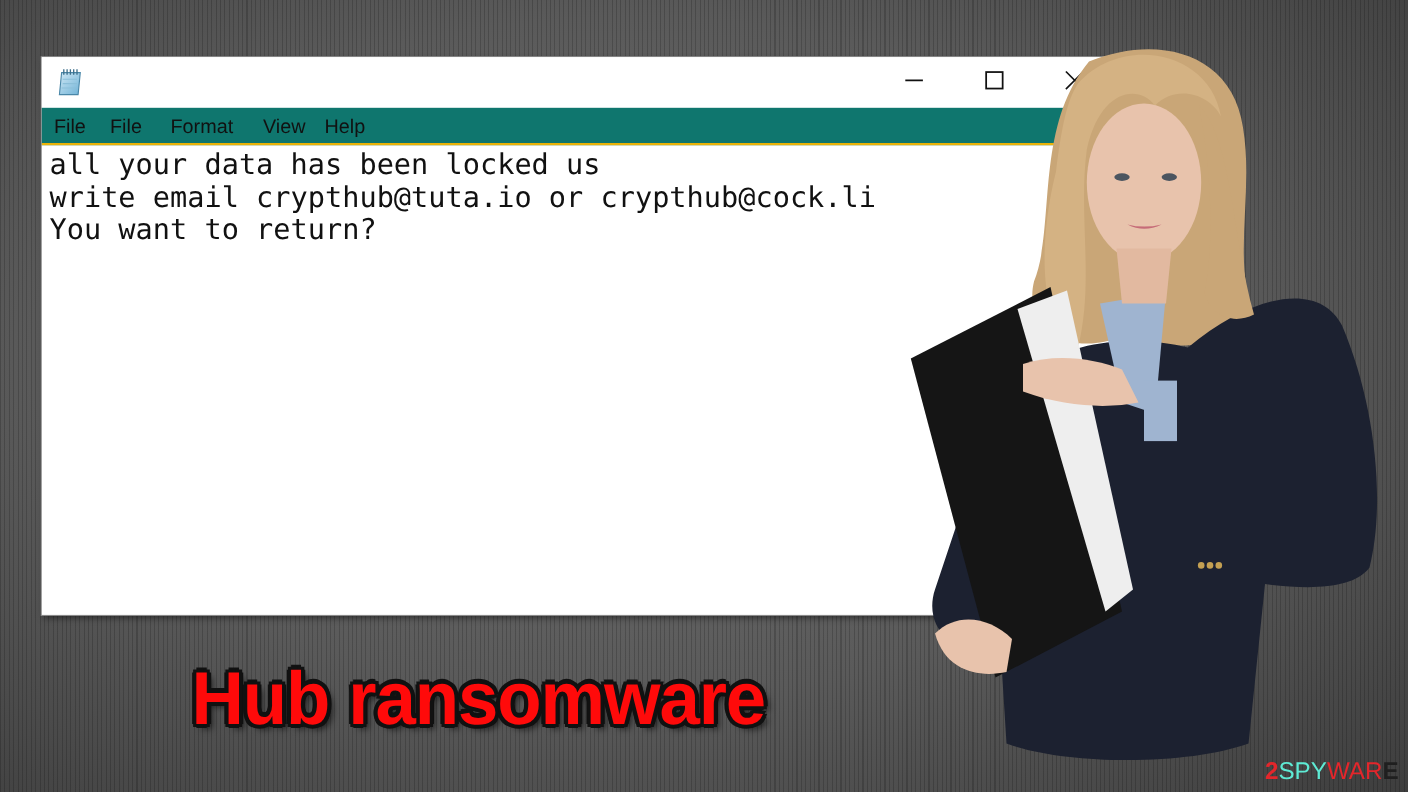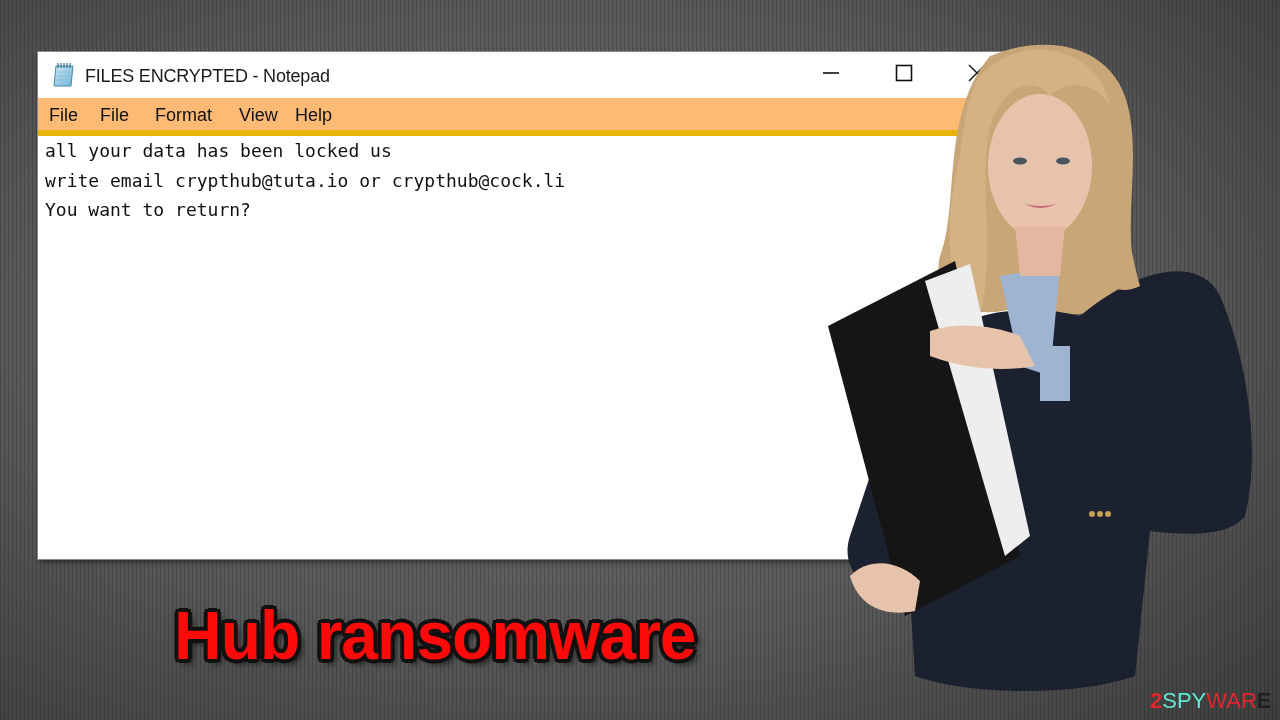--- a/index.html
+++ b/index.html
@@ -13,24 +13,24 @@
     background:repeating-linear-gradient(90deg,#000 0px,#000 1px,transparent 1px,transparent 4px);}
   .notepad{position:absolute;left:38px;top:52px;width:980px;height:507px;background:#fff;
     box-shadow:0 0 0 1px #8a8a8a, 2px 3px 6px rgba(0,0,0,.5);}
   .titlebar{position:absolute;left:0;top:0;right:0;height:46px;background:#fff;}
   .app-icon{position:absolute;left:14px;top:10px;width:24px;height:26px;}
   .title{position:absolute;left:47px;top:14px;font-size:18px;color:#1a1a1a;letter-spacing:-0.2px;}
   .win-btn{position:absolute;top:0;width:70px;height:46px;display:flex;align-items:center;justify-content:center;cursor:pointer;}
   .min-btn{left:758px;}
   .max-btn{left:831px;}
   .close-btn{left:904px;}
-  .menubar{position:absolute;left:0;top:46px;right:0;height:32px;background:#fdba74;border-bottom:6px solid #eab308;}
+  .menubar{position:absolute;left:0;top:46px;right:0;height:32px;background:#0f766e;border-bottom:2px solid #eab308;}
   .menu-item{position:absolute;top:7px;font-size:18px;color:#111;cursor:pointer;}
   .editor{position:absolute;left:0;top:80px;right:0;bottom:0;padding:4px 0 8px 7px;
-    font-family:"DejaVu Sans Mono","Liberation Mono",monospace;font-size:18px;line-height:29.5px;color:#111;}
+    font-family:"DejaVu Sans Mono","Liberation Mono",monospace;font-size:26px;line-height:29.5px;color:#111;}
   .editor div{white-space:pre;}
   .headline{position:absolute;left:174px;top:596px;font-family:"Liberation Sans",sans-serif;font-weight:bold;
     font-size:68px;color:#ff0a0a;letter-spacing:-1px;transform:scaleX(0.97);transform-origin:left;
     text-shadow:
       -3px -3px 0 #111, 3px -3px 0 #111, -3px 3px 0 #111, 3px 3px 0 #111,
       0 -4px 0 #111, 0 4px 0 #111, -4px 0 0 #111, 4px 0 0 #111,
       5px 5px 6px rgba(0,0,0,.6);}
   .person{position:absolute;left:820px;top:36px;width:440px;height:684px;}
   .logo{position:absolute;left:1150px;top:688px;font-size:22px;font-family:"Liberation Sans",sans-serif;letter-spacing:0px;}
   .logo .two{color:#e3262b;font-weight:bold;}
@@ -62,21 +62,20 @@
             <line x1="15" y1="1" x2="15" y2="6"></line>
           <line x1="18" y1="1" x2="18" y2="6"></line>
         </g>
         <g stroke="#8bbfd9" stroke-width="1">
           <line x1="5" y1="10" x2="18" y2="10"></line>
             <line x1="5" y1="14" x2="18" y2="14"></line>
           <line x1="4" y1="18" x2="17" y2="18"></line>
         </g>
       </svg>
     </span>
-    <span class="title">FILES ENCRYPTED - Notepad</span>
     <div class="win-btn min-btn">
       <span>
         <svg width="18" height="18" viewBox="0 0 18 18">
             <line x1="1" y1="9" x2="17" y2="9" stroke="#111" stroke-width="1.6"></line>
           </svg>
       </span>
     </div>
     <div class="win-btn max-btn">
       <span>
         <svg width="18" height="18" viewBox="0 0 18 18">

